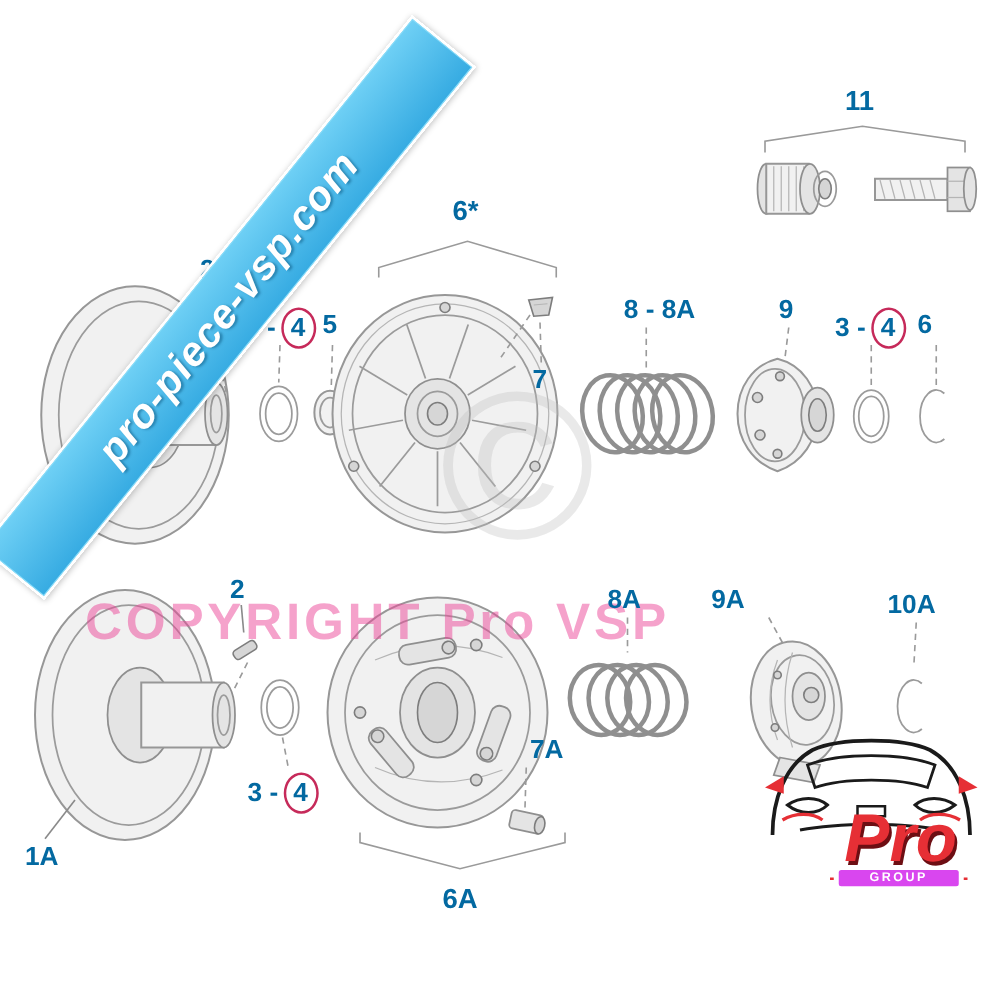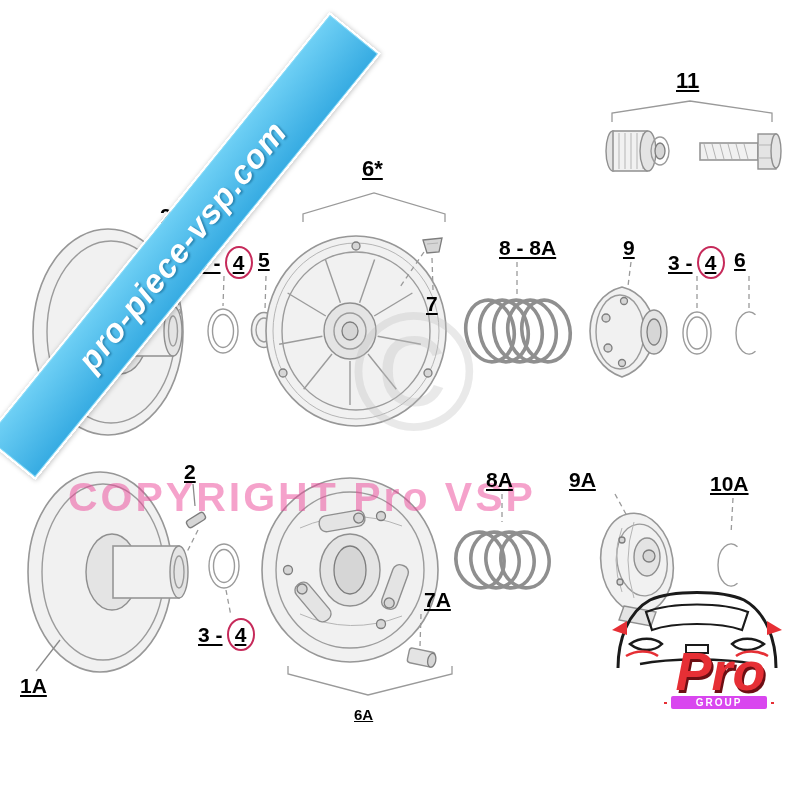--- a/index.html
+++ b/index.html
@@ -12,21 +12,21 @@
   .p-fill2{fill:#e4e4e4;stroke:#8f8f8f;stroke-width:1.4;}
   .p-dark{fill:#d6d6d6;stroke:#7d7d7d;stroke-width:1.3;}
   .p-line{fill:none;stroke:#9b9b9b;stroke-width:1.4;}
   .p-thin{fill:none;stroke:#b5b5b5;stroke-width:1;}
   .leader{stroke:#8a8a8a;stroke-width:1.3;fill:none;}
   .leader-dash{stroke:#9a9a9a;stroke-width:1.3;stroke-dasharray:5 4;fill:none;}
   .bracket{fill:none;stroke:#9a9a9a;stroke-width:1.3;}
   .spring{fill:none;stroke:#8f8f8f;stroke-width:3.6;}
 
   
-  .lbl{position:absolute;font-weight:bold;font-size:21px;color:#000000;white-space:nowrap;text-decoration:underline;}
+  .lbl{position:absolute;font-weight:bold;font-size:21px;color:#0369a1;white-space:nowrap;}
   .combo{display:flex;align-items:center;gap:4px;}
   .circled{display:inline-flex;align-items:center;justify-content:center;
            width:24px;height:29px;border:2.6px solid #c62a5a;border-radius:50%;}
 
   
   .watermark{position:absolute;left:68px;top:474px;width:600px;font-size:41px;
              font-weight:600;letter-spacing:3px;color:#ec4899;opacity:.5;z-index:5;}
   .copy-symbol{position:absolute;left:352px;top:288px;font-size:168px;color:#bdbdbd;
                opacity:.32;z-index:1;line-height:1;}
 
@@ -294,21 +294,21 @@
   </div>
   <div class="lbl" style="left:734px;top:248px">6</div>
   <div class="lbl" style="left:676px;top:68px;font-size:22px">11</div>
 
   <div class="lbl" style="left:20px;top:674px">1A</div>
   <div class="lbl" style="left:184px;top:460px">2</div>
   <div class="lbl combo" style="left:198px;top:618px">
     <span>3 -</span>
     <span class="circled">4</span>
   </div>
-  <div class="lbl" style="left:354px;top:706px;font-size:15px">6A</div>
+  <div class="lbl" style="left:354px;top:706px;font-size:22px">6A</div>
   <div class="lbl" style="left:424px;top:588px">7A</div>
   <div class="lbl" style="left:486px;top:468px">8A</div>
   <div class="lbl" style="left:569px;top:468px">9A</div>
   <div class="lbl" style="left:710px;top:472px">10A</div>
 
   <div class="logo-pro">Pro</div>
   <div class="logo-group">
     <span class="gline"></span>
     <span class="pill">GROUP</span>
     <span class="gline"></span>

